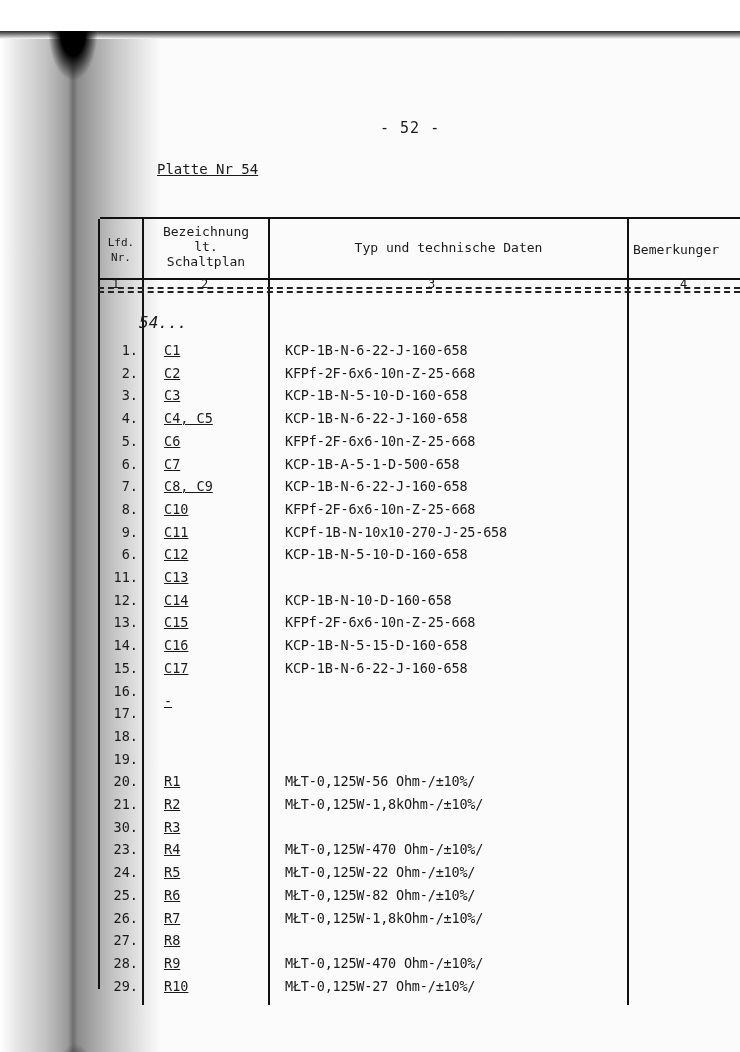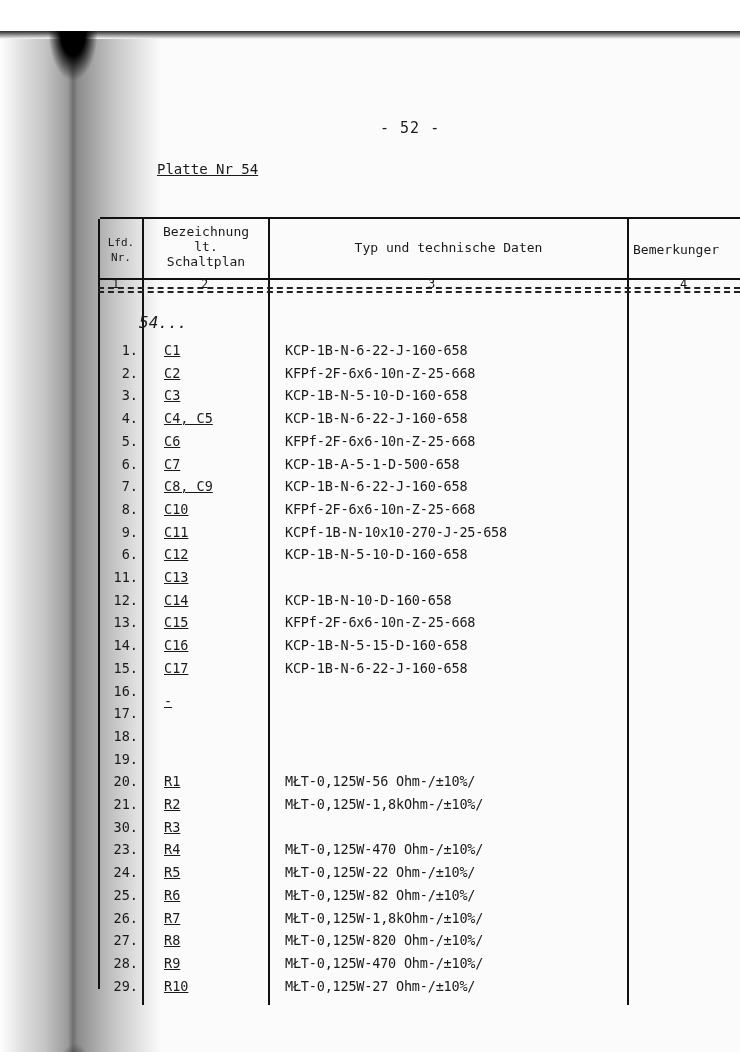--- a/index.html
+++ b/index.html
@@ -255,21 +255,20 @@
         <span class="typ">MŁT-0,125W-82 Ohm-/±10%/</span>
       </div>
     <div class="row" style="top:567.5px">
         <span class="nr">26.</span>
         <span class="bez">R7</span>
         <span class="typ">MŁT-0,125W-1,8kOhm-/±10%/</span>
       </div>
     <div class="row" style="top:590.2px">
         <span class="nr">27.</span>
         <span class="bez">R8</span>
-        <span class="typ">MŁT-0,125W-820 Ohm-/±10%/</span>
       </div>
     <div class="row" style="top:612.9px">
         <span class="nr">28.</span>
         <span class="bez">R9</span>
         <span class="typ">MŁT-0,125W-470 Ohm-/±10%/</span>
       </div>
     <div class="row" style="top:635.6px">
         <span class="nr">29.</span>
         <span class="bez">R10</span>
         <span class="typ">MŁT-0,125W-27 Ohm-/±10%/</span>

